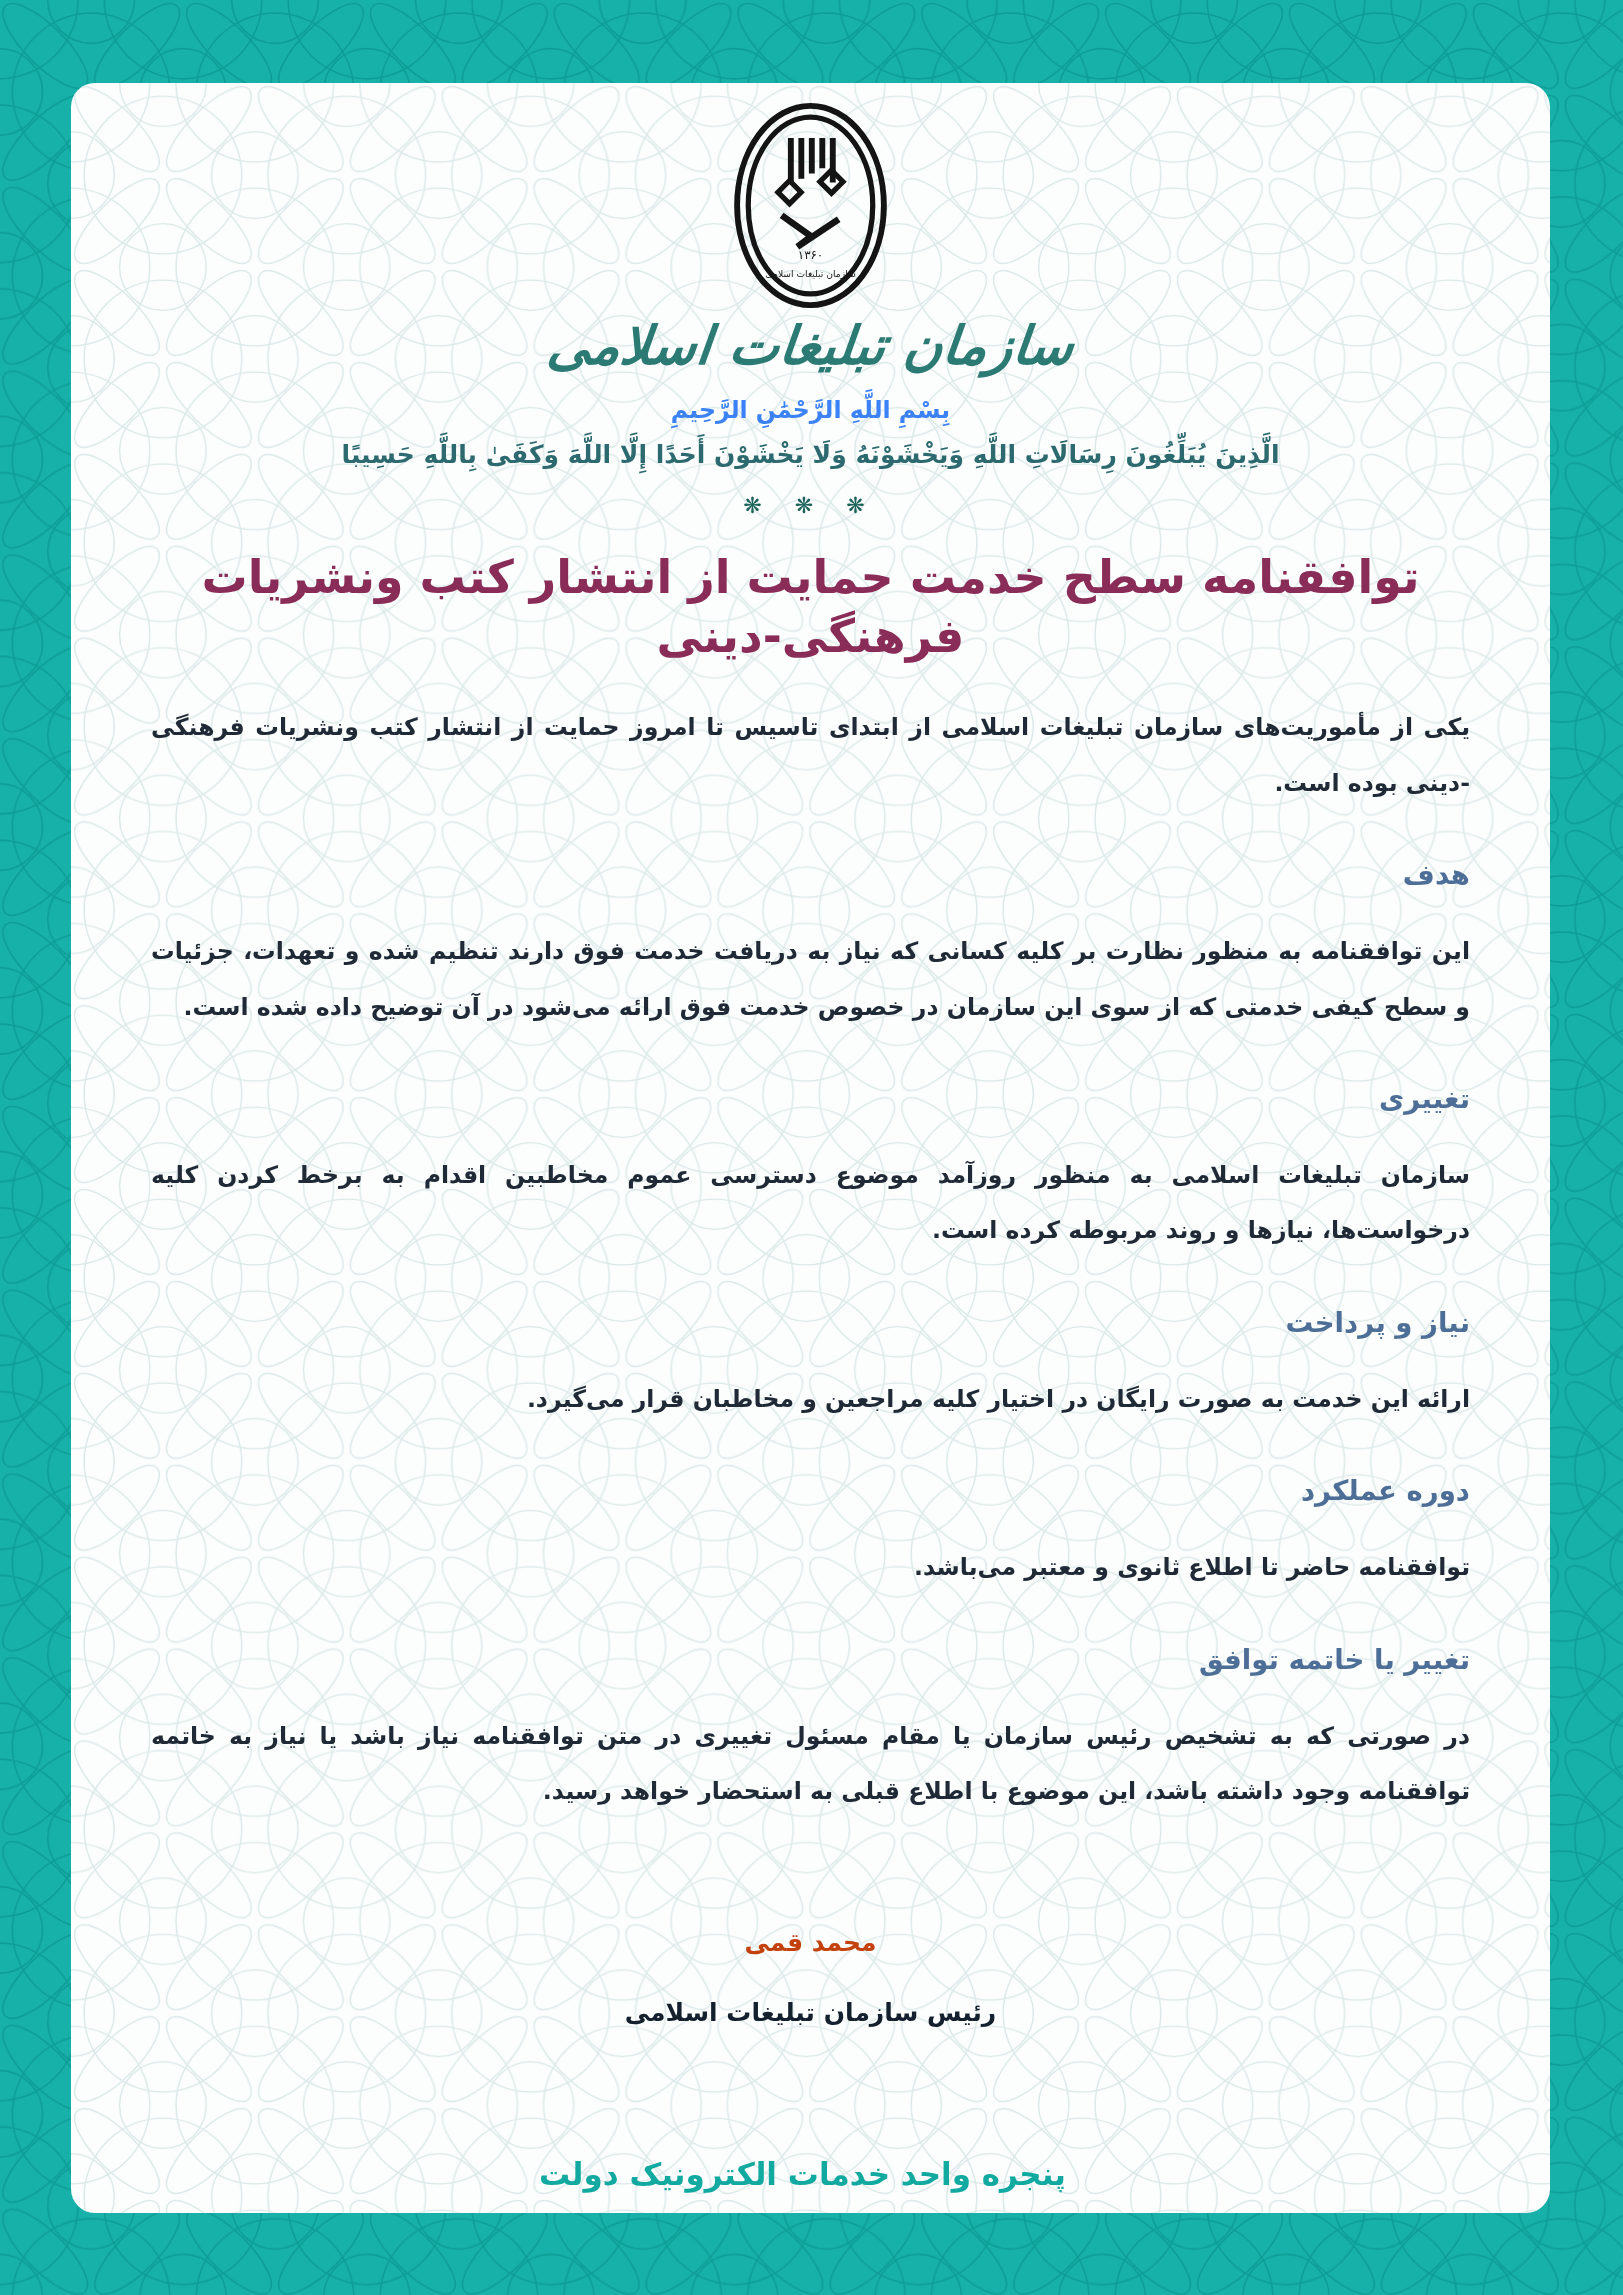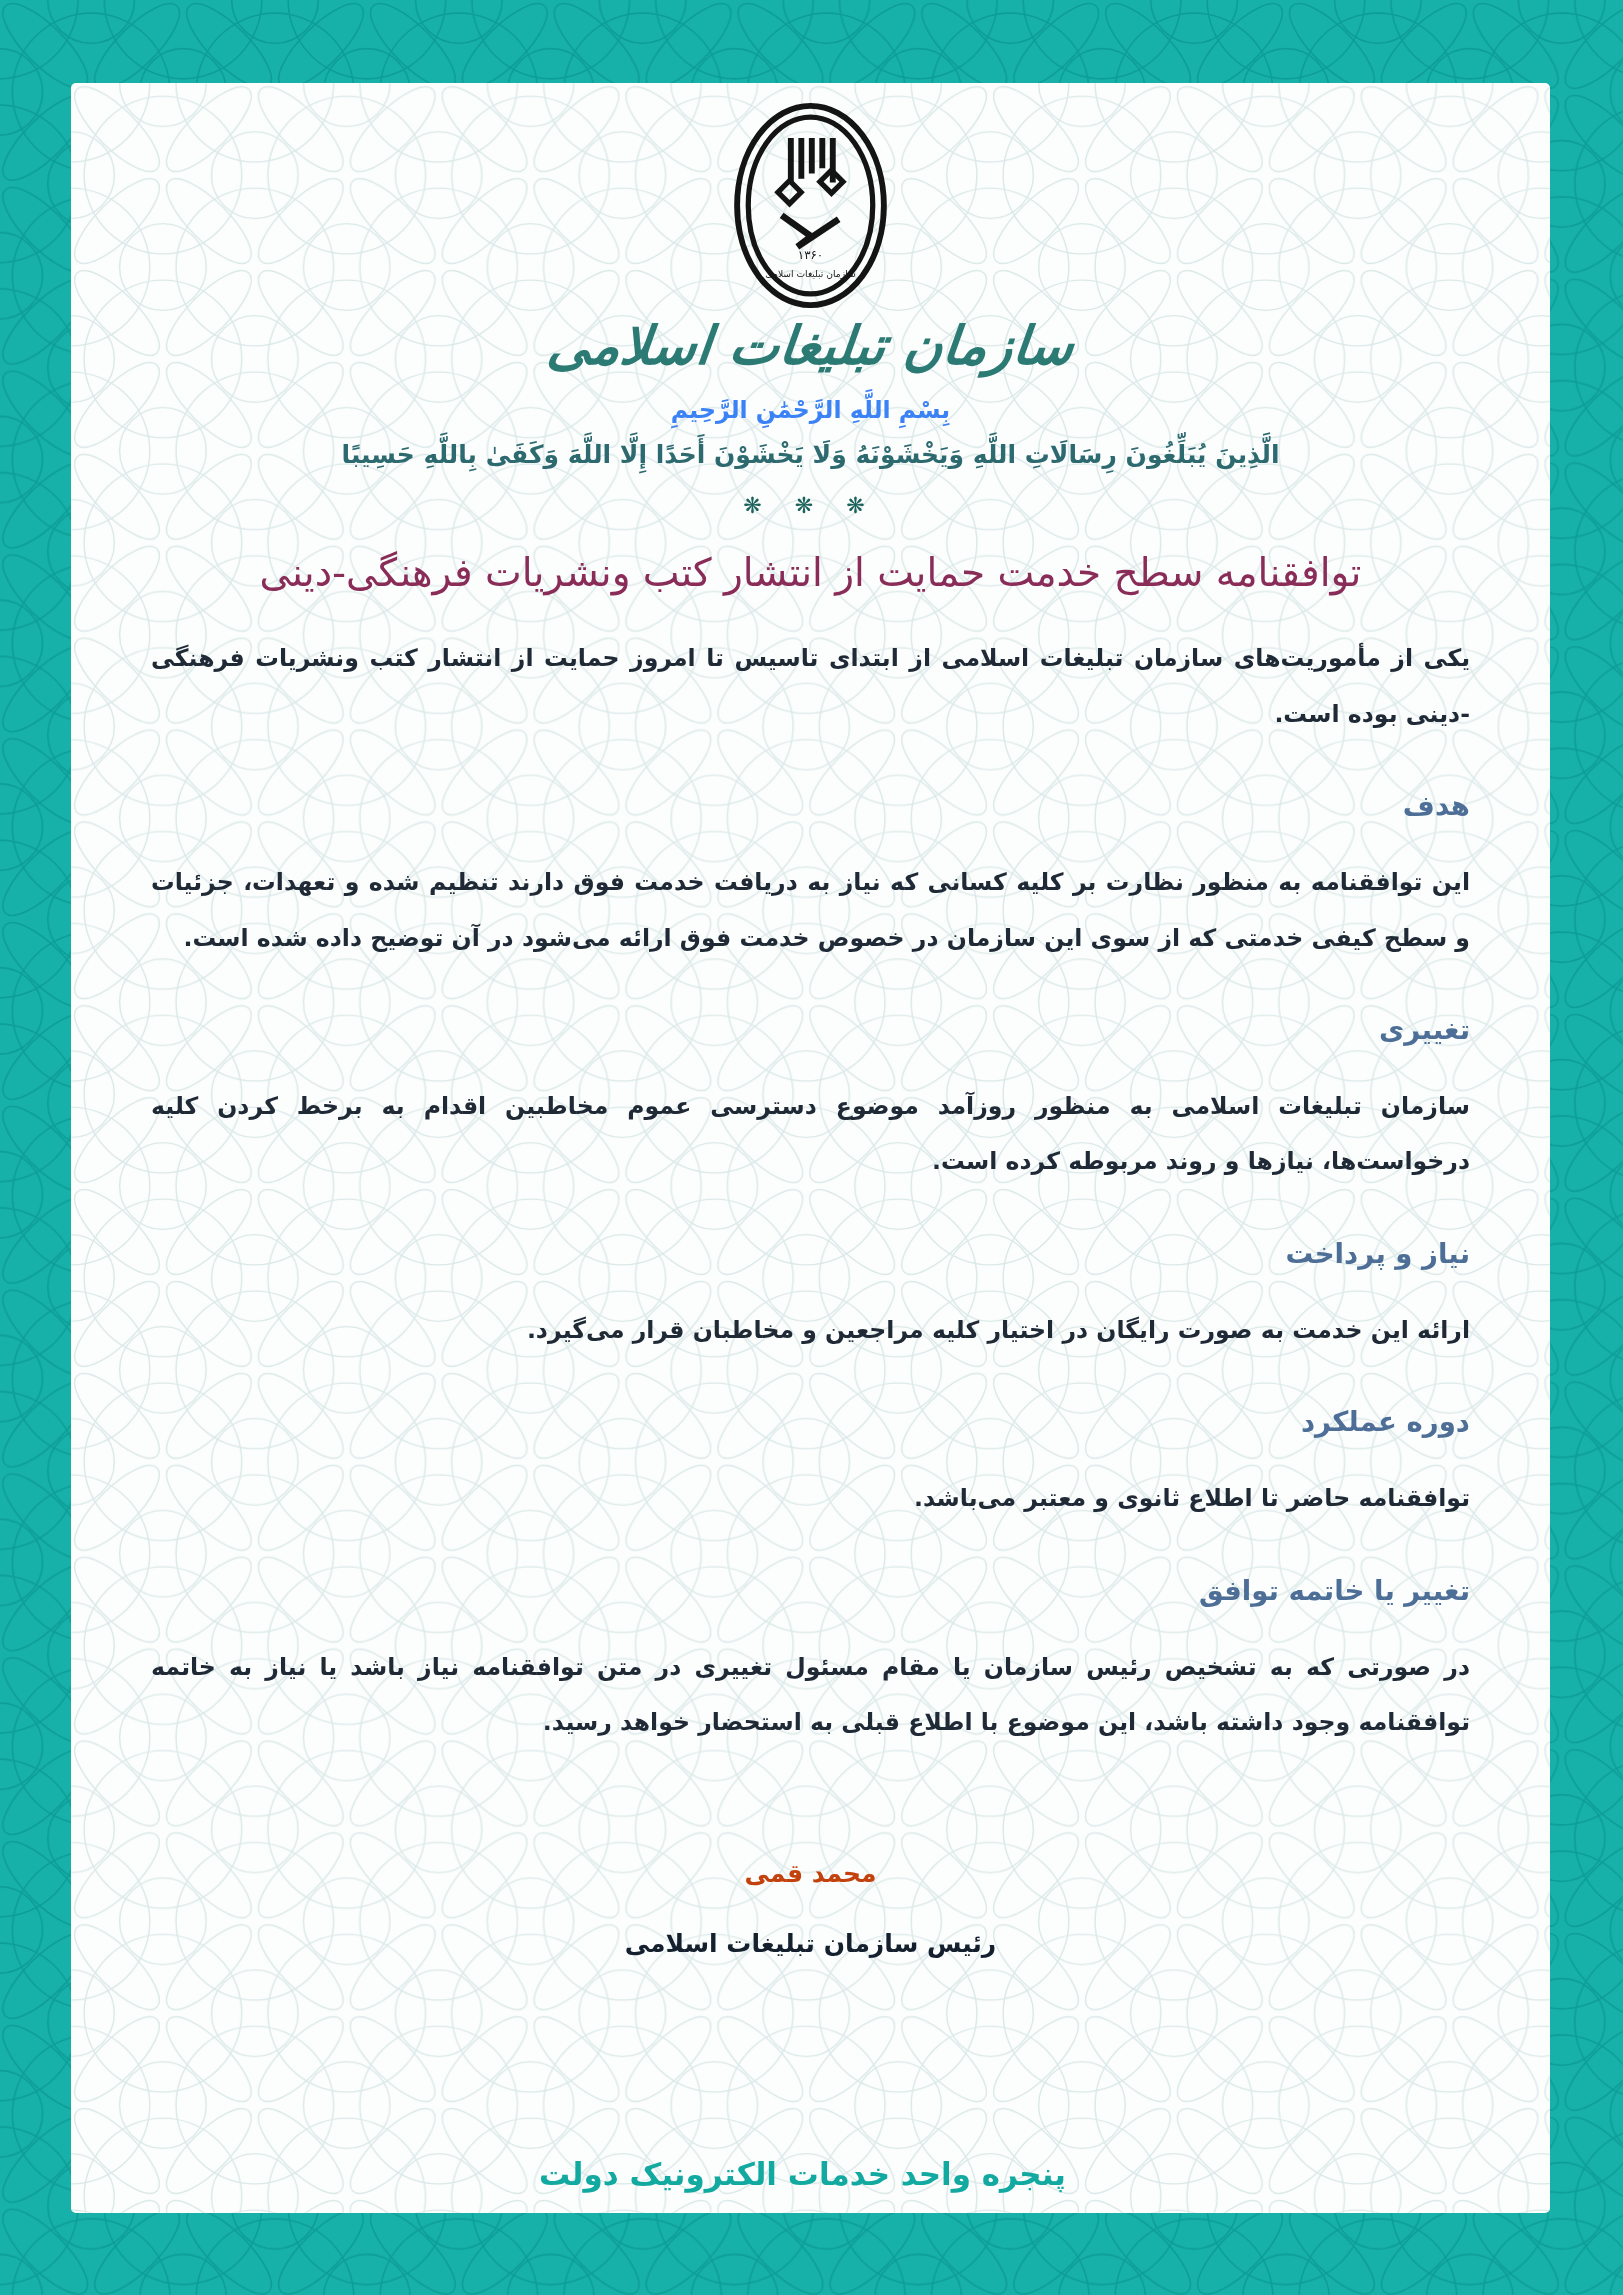--- a/index.html
+++ b/index.html
@@ -20,21 +20,21 @@
     width:100%;height:100%;
     display:block;
   }
   .page{
     position:absolute;
     left:72px;
     top:83px;
     width:1479px;
     height:2130px;
     background:#fcfdfd;
-    border-radius:5px;
+    border-radius:24px;
     overflow:hidden;
   }
   .content{
     position:absolute;
     left:0;top:0;right:0;bottom:0;
     direction:rtl;
     text-align:center;
   }
   .emblem{
     margin:17px auto 0;
@@ -63,23 +63,23 @@
     padding:0 85px;
   }
   .separator{
     margin-top:23.6px;
     font-size:22px;
     letter-spacing:13px;
     color:#1b635b;
   }
   .title{
     margin:30px 79px 0;
-    font-size:39px;
+    font-size:46px;
     line-height:1.3;
-    font-weight:normal;
+    font-weight:bold;
     color:#8a2c58;
   }
   section{
     margin:0 80px;
     text-align:justify;
   }
   section h2{
     margin:47px 0 0;
     font-size:27.6px;
     font-weight:bold;

